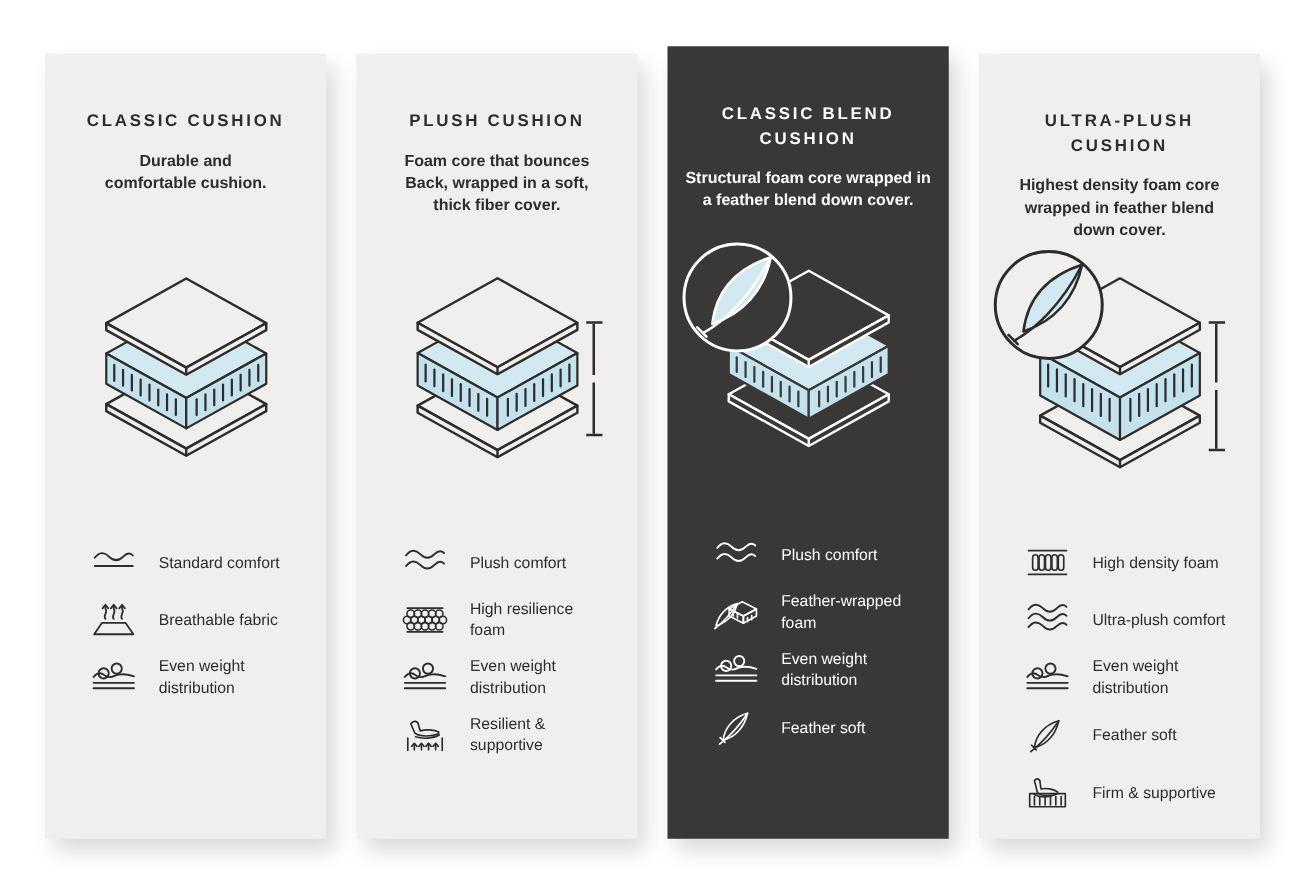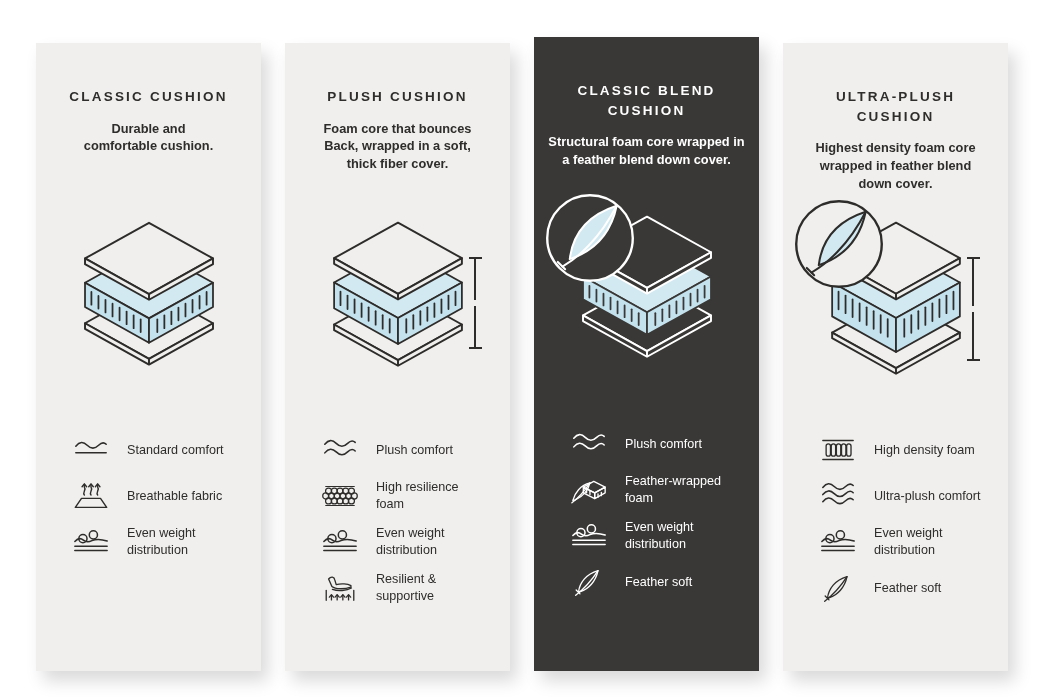--- a/index.html
+++ b/index.html
@@ -378,15 +378,29 @@
 distribution</span>
         </li>
         <li class="feature">
           <span class="ficon"><svg viewBox="0 0 40 32" width="38" height="32" fill="none" stroke="currentColor" stroke-width="1.4" stroke-linecap="round" stroke-linejoin="round">
               <path d="M9 26.5 C10 17 17 7.5 29.5 4 C27 15.5 19.5 23.5 11 26 Z"></path>
               <path d="M6 30 C13 24.5 23 14 29.5 4"></path>
               <path d="M6.5 24.5 L10.5 28.5"></path>
             </svg></span>
           <span class="flabel">Feather soft</span>
         </li>
+        <li class="feature">
+          <span class="ficon"><svg viewBox="0 0 40 32" width="38" height="32" fill="none" stroke="currentColor" stroke-width="1.4" stroke-linecap="round" stroke-linejoin="round">
+              <path d="M5 17 L35 17 L35 28 L5 28 Z"></path>
+              <path d="M9 19.5 L9 26.5"></path>
+              <path d="M13.5 19.5 L13.5 26.5"></path>
+              <path d="M18 19.5 L18 26.5"></path>
+              <path d="M22.5 19.5 L22.5 26.5"></path>
+              <path d="M27 19.5 L27 26.5"></path>
+              <path d="M31.5 19.5 L31.5 26.5"></path>
+              <path d="M8 17 C13 20.5 21 20.5 27 17.5"></path>
+              <path d="M9 6 C11 3.5 14 4.5 13.8 8 L14.5 13 C19 12 25 13 28.5 15.5 L28.5 17 C22 19.5 14 19 11.5 16 Z"></path>
+            </svg></span>
+          <span class="flabel">Firm &amp; supportive</span>
+        </li>
       </ul>
     </section>
   </div>
 
 </body></html>

